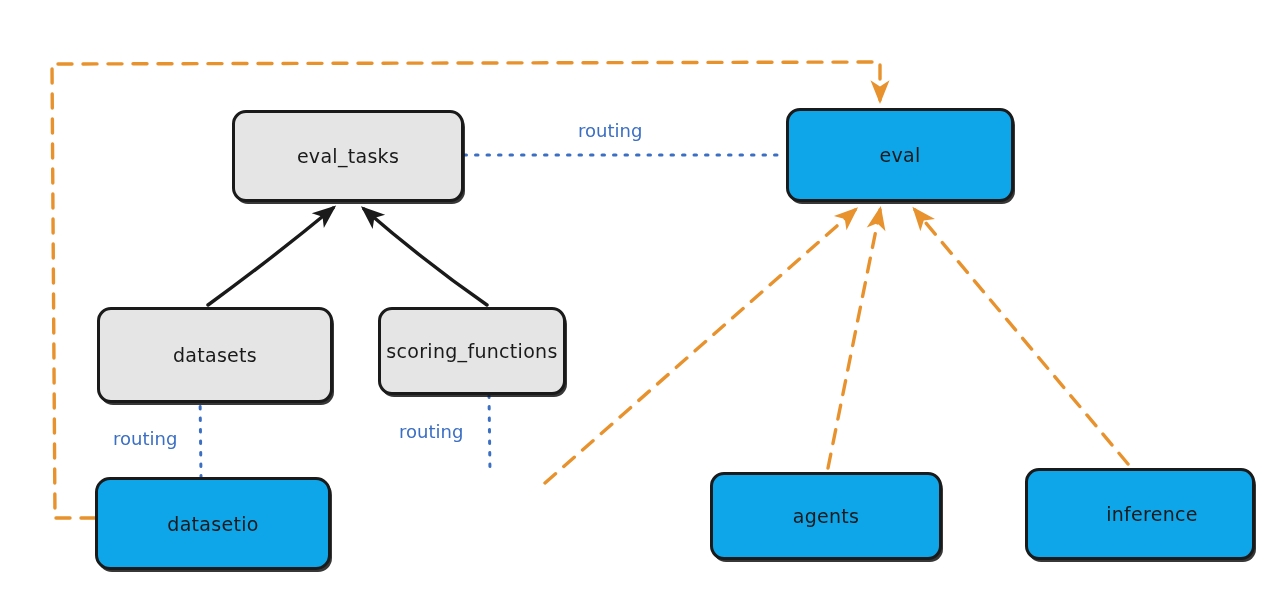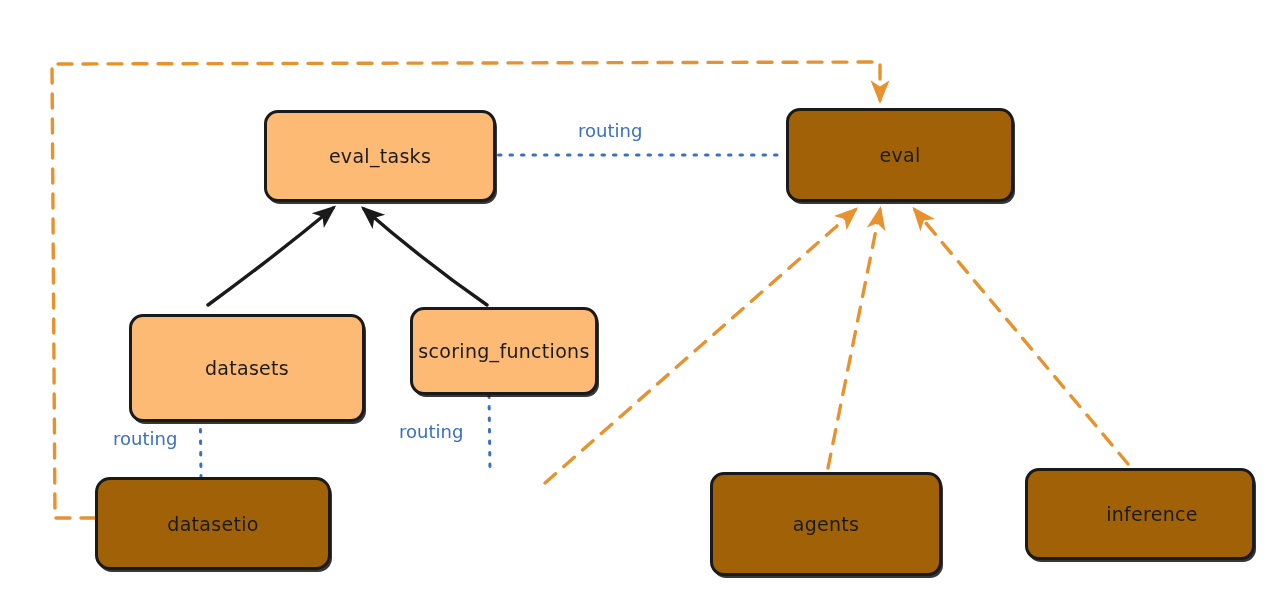--- a/index.html
+++ b/index.html
@@ -36,25 +36,24 @@
     box-shadow: 2px 3px 0 -1px rgba(20,20,20,0.85);
   }
   .node .node-label {
     font-family: "DejaVu Sans", sans-serif;
     font-size: 19px;
     color: #1a1a1a;
     letter-spacing: 0.3px;
     white-space: nowrap;
   }
   .node.api {
-    background: #fdba74;
-    margin-left: 32px;
+    background: #e5e5e5;
   }
   .node.provider {
-    background: #a16207;
+    background: #0ea5e9;
   }
   .edge-label {
     position: absolute;
     font-family: "DejaVu Sans", sans-serif;
     font-size: 18px;
     color: #3b6fc4;
     white-space: nowrap;
   }
 </style>
 </head>
@@ -112,34 +111,34 @@
   </svg>
 
   <div class="node api" style="left:232px; top:110px; width:232px; height:92px;">
     <span class="node-label">eval_tasks</span>
   </div>
 
   <div class="node provider" style="left:786px; top:108px; width:228px; height:94px;">
     <span class="node-label">eval</span>
   </div>
 
-  <div class="node api" style="left:97px; top:314px; width:236px; height:108px;">
+  <div class="node api" style="left:97px; top:307px; width:236px; height:96px;">
     <span class="node-label">datasets</span>
   </div>
 
   <div class="node api" style="left:378px; top:307px; width:188px; height:88px;text-align:center;">
     <span class="node-label">scoring_functions</span>
   </div>
 
   <div class="node provider" style="left:95px; top:477px; width:236px; height:93px;border-radius:15px;">
     <span class="node-label">datasetio</span>
   </div>
 
 
-  <div class="node provider" style="left:710px; top:472px; width:232px; height:104px;">
+  <div class="node provider" style="left:710px; top:472px; width:232px; height:88px;">
     <span class="node-label">agents</span>
   </div>
 
   <div class="node provider" style="left:1025px; top:468px; width:230px; height:92px;padding-left:24px;">
     <span class="node-label">inference</span>
   </div>
 
   <div class="edge-label" style="left:578px; top:120px;">routing</div>
 
   <div class="edge-label" style="left:113px; top:428px;">routing</div>

